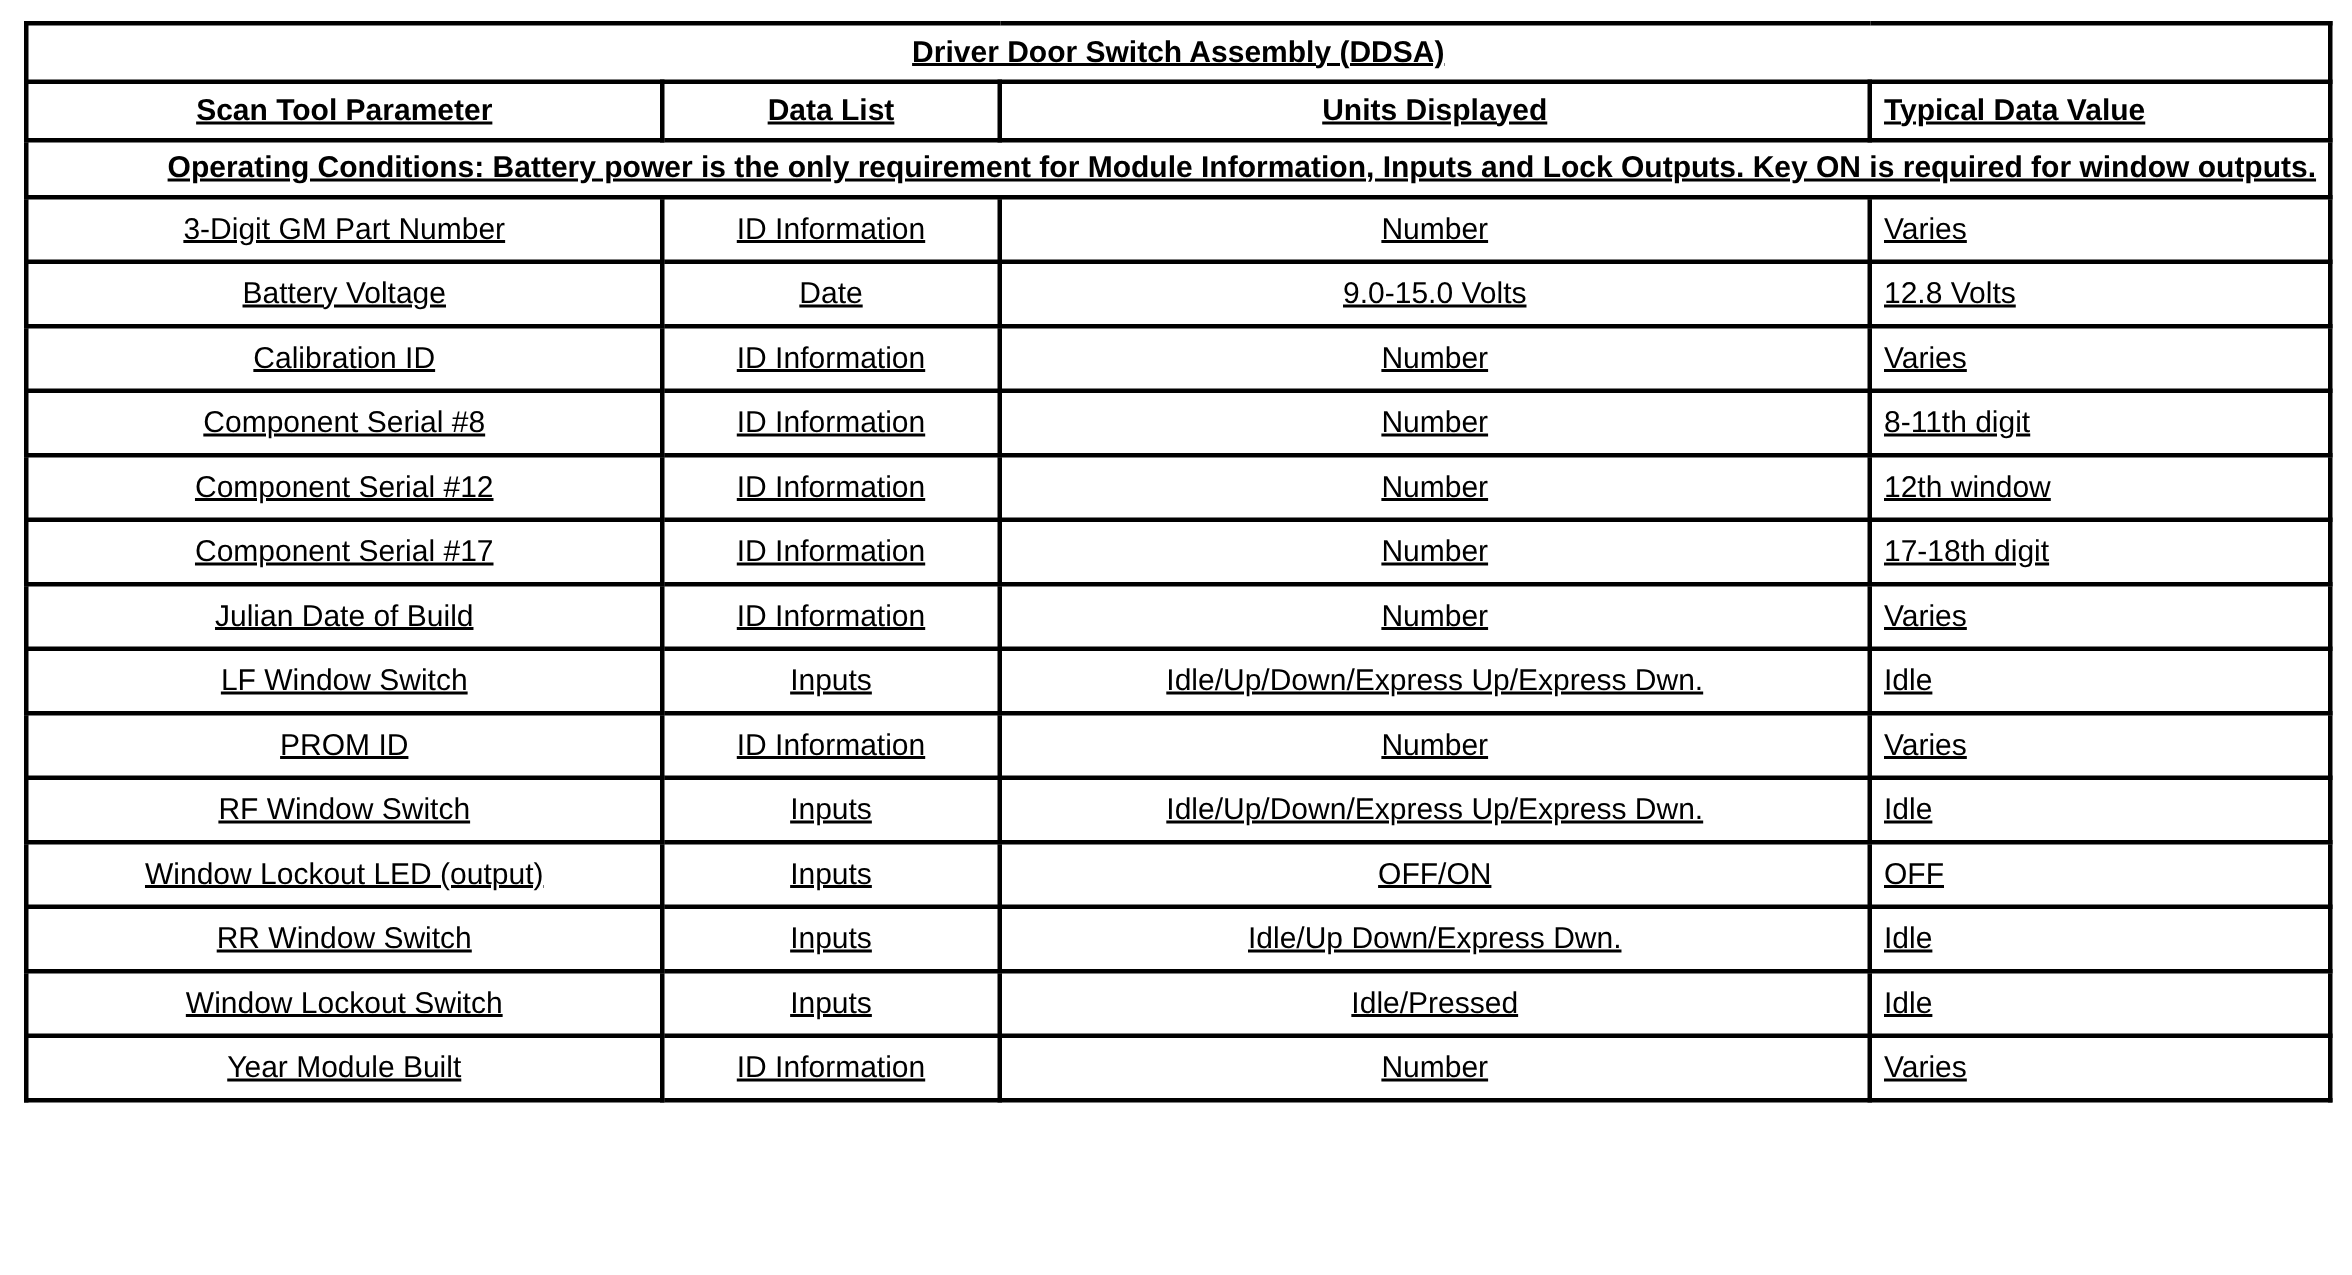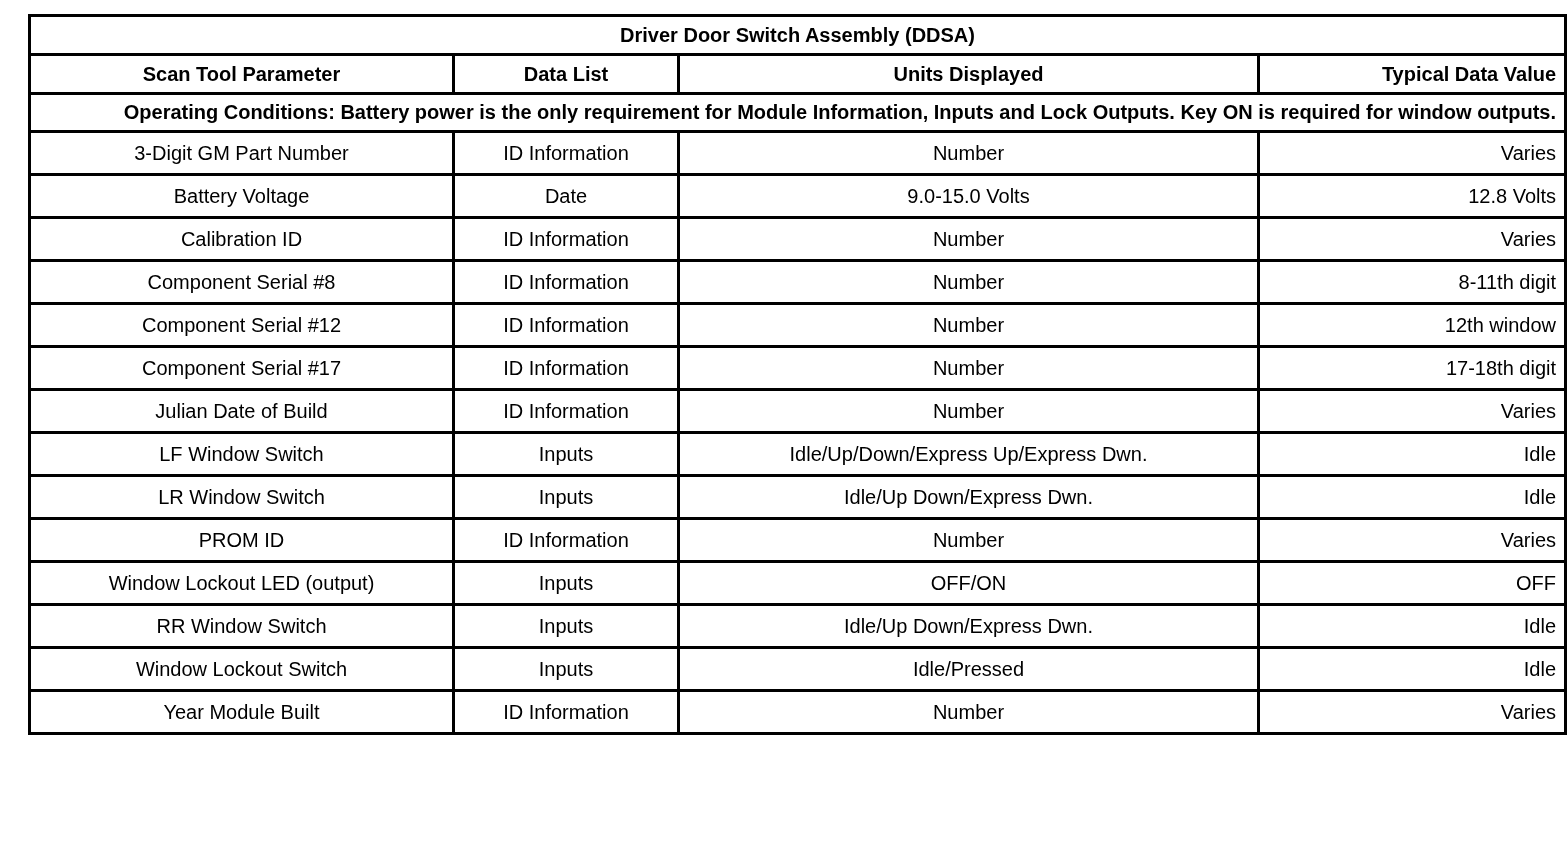--- a/index.html
+++ b/index.html
@@ -8,23 +8,24 @@
     background: #ffffff;
   }
   body {
     font-family: "Liberation Sans", "DejaVu Sans", sans-serif;
     color: #000000;
   }
   .page {
     width: 1568px;
     height: 850px;
     box-sizing: border-box;
-    padding: 14px 28px;
+    padding: 14px 16px;
     background: #ffffff;
     overflow: hidden;
+    text-decoration: underline;
   }
   table.ddsa {
     border-collapse: collapse;
     width: 1536px;
     table-layout: fixed;
     background: #ffffff;
   }
   table.ddsa td, table.ddsa th {
     border: 3px solid #000000;
     font-size: 20px;
@@ -54,21 +55,21 @@
     white-space: normal;
     line-height: 1.35;
     padding: 6px 10px;
   }
   tbody.data-rows td {
     height: 30px;
   }
   td.col0, th.col0 { text-align: center; }
   td.col1, th.col1 { text-align: center; }
   td.col2, th.col2 { text-align: center; margin-left: 27px; }
-  td.col3, th.col3 { text-align: right; border-radius: 16px; }
+  td.col3, th.col3 { text-align: left; border-radius: 16px; }
 </style>
 </head>
 <body>
 
 <div class="page">
   <table class="ddsa">
     <colgroup>
       <col style="width:424px">
       <col style="width:225px">
       <col style="width:580px">
@@ -133,30 +134,30 @@
           <td class="col2">Number</td>
           <td class="col3">Varies</td>
         </tr>
         <tr>
           <td class="col0">LF Window Switch</td>
           <td class="col1">Inputs</td>
           <td class="col2">Idle/Up/Down/Express Up/Express Dwn.</td>
           <td class="col3">Idle</td>
         </tr>
         <tr>
-          <td class="col0">LR Window Switch</td>
-          <td class="col1">Inputs</td>
-          <td class="col2">Idle/Up Down/Express Dwn.</td>
-          <td class="col3">Idle</td>
-        </tr>
-        <tr>
           <td class="col0">PROM ID</td>
           <td class="col1">ID Information</td>
           <td class="col2">Number</td>
           <td class="col3">Varies</td>
+        </tr>
+        <tr>
+          <td class="col0">RF Window Switch</td>
+          <td class="col1">Inputs</td>
+          <td class="col2">Idle/Up/Down/Express Up/Express Dwn.</td>
+          <td class="col3">Idle</td>
         </tr>
         <tr>
           <td class="col0">Window Lockout LED (output)</td>
           <td class="col1">Inputs</td>
           <td class="col2">OFF/ON</td>
           <td class="col3">OFF</td>
         </tr>
         <tr>
           <td class="col0">RR Window Switch</td>
           <td class="col1">Inputs</td>

